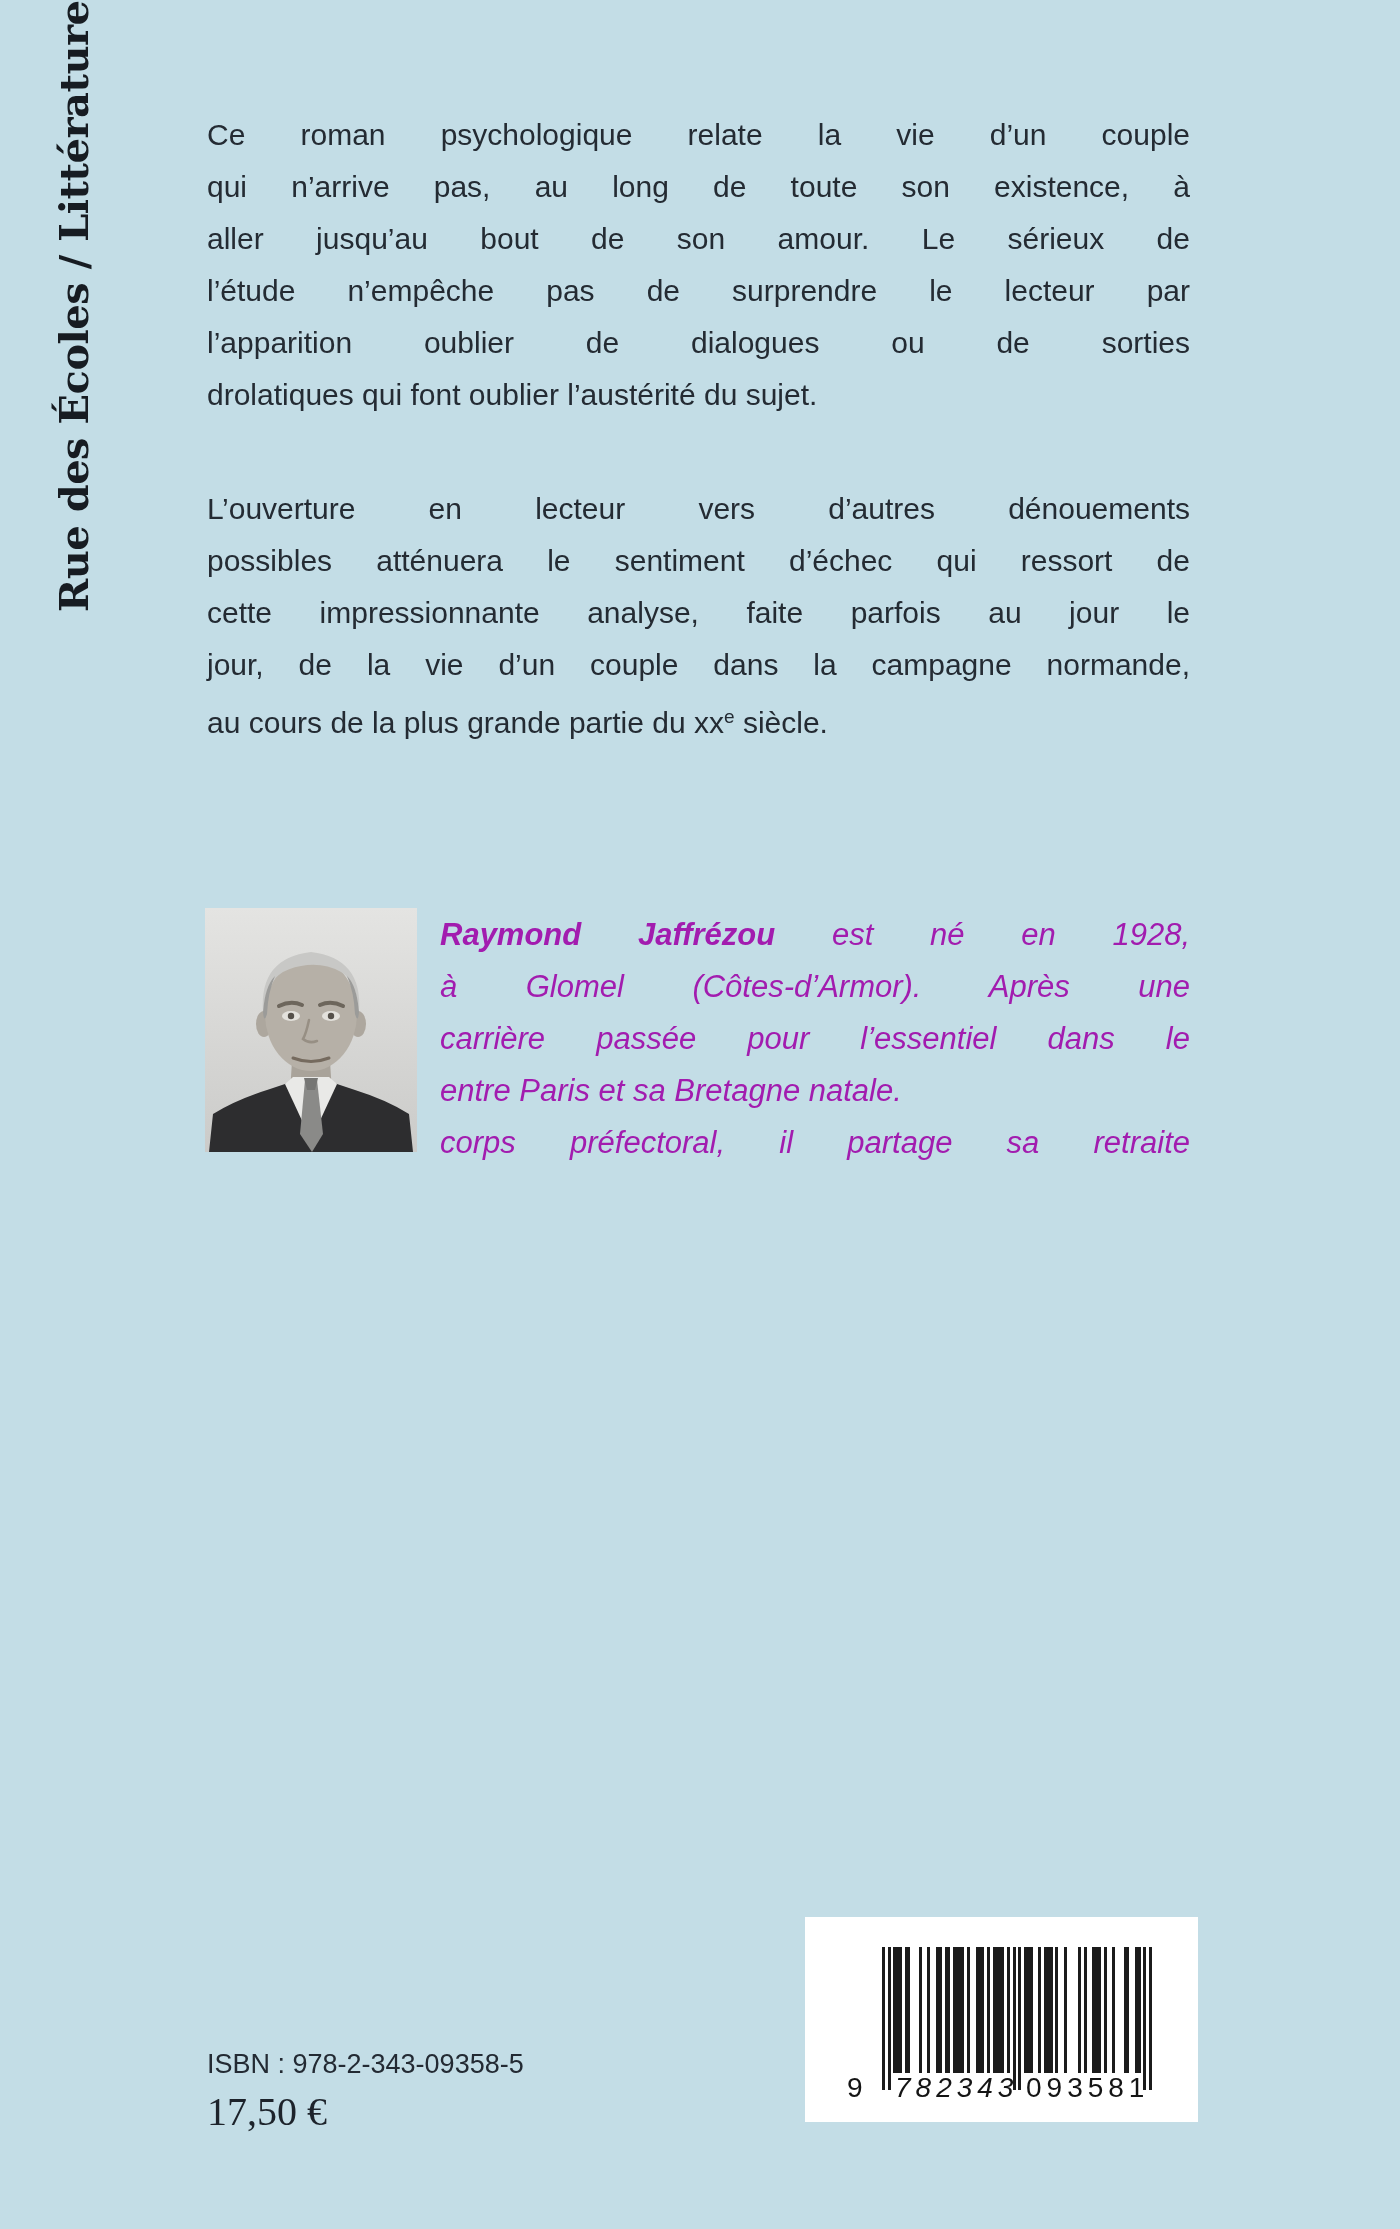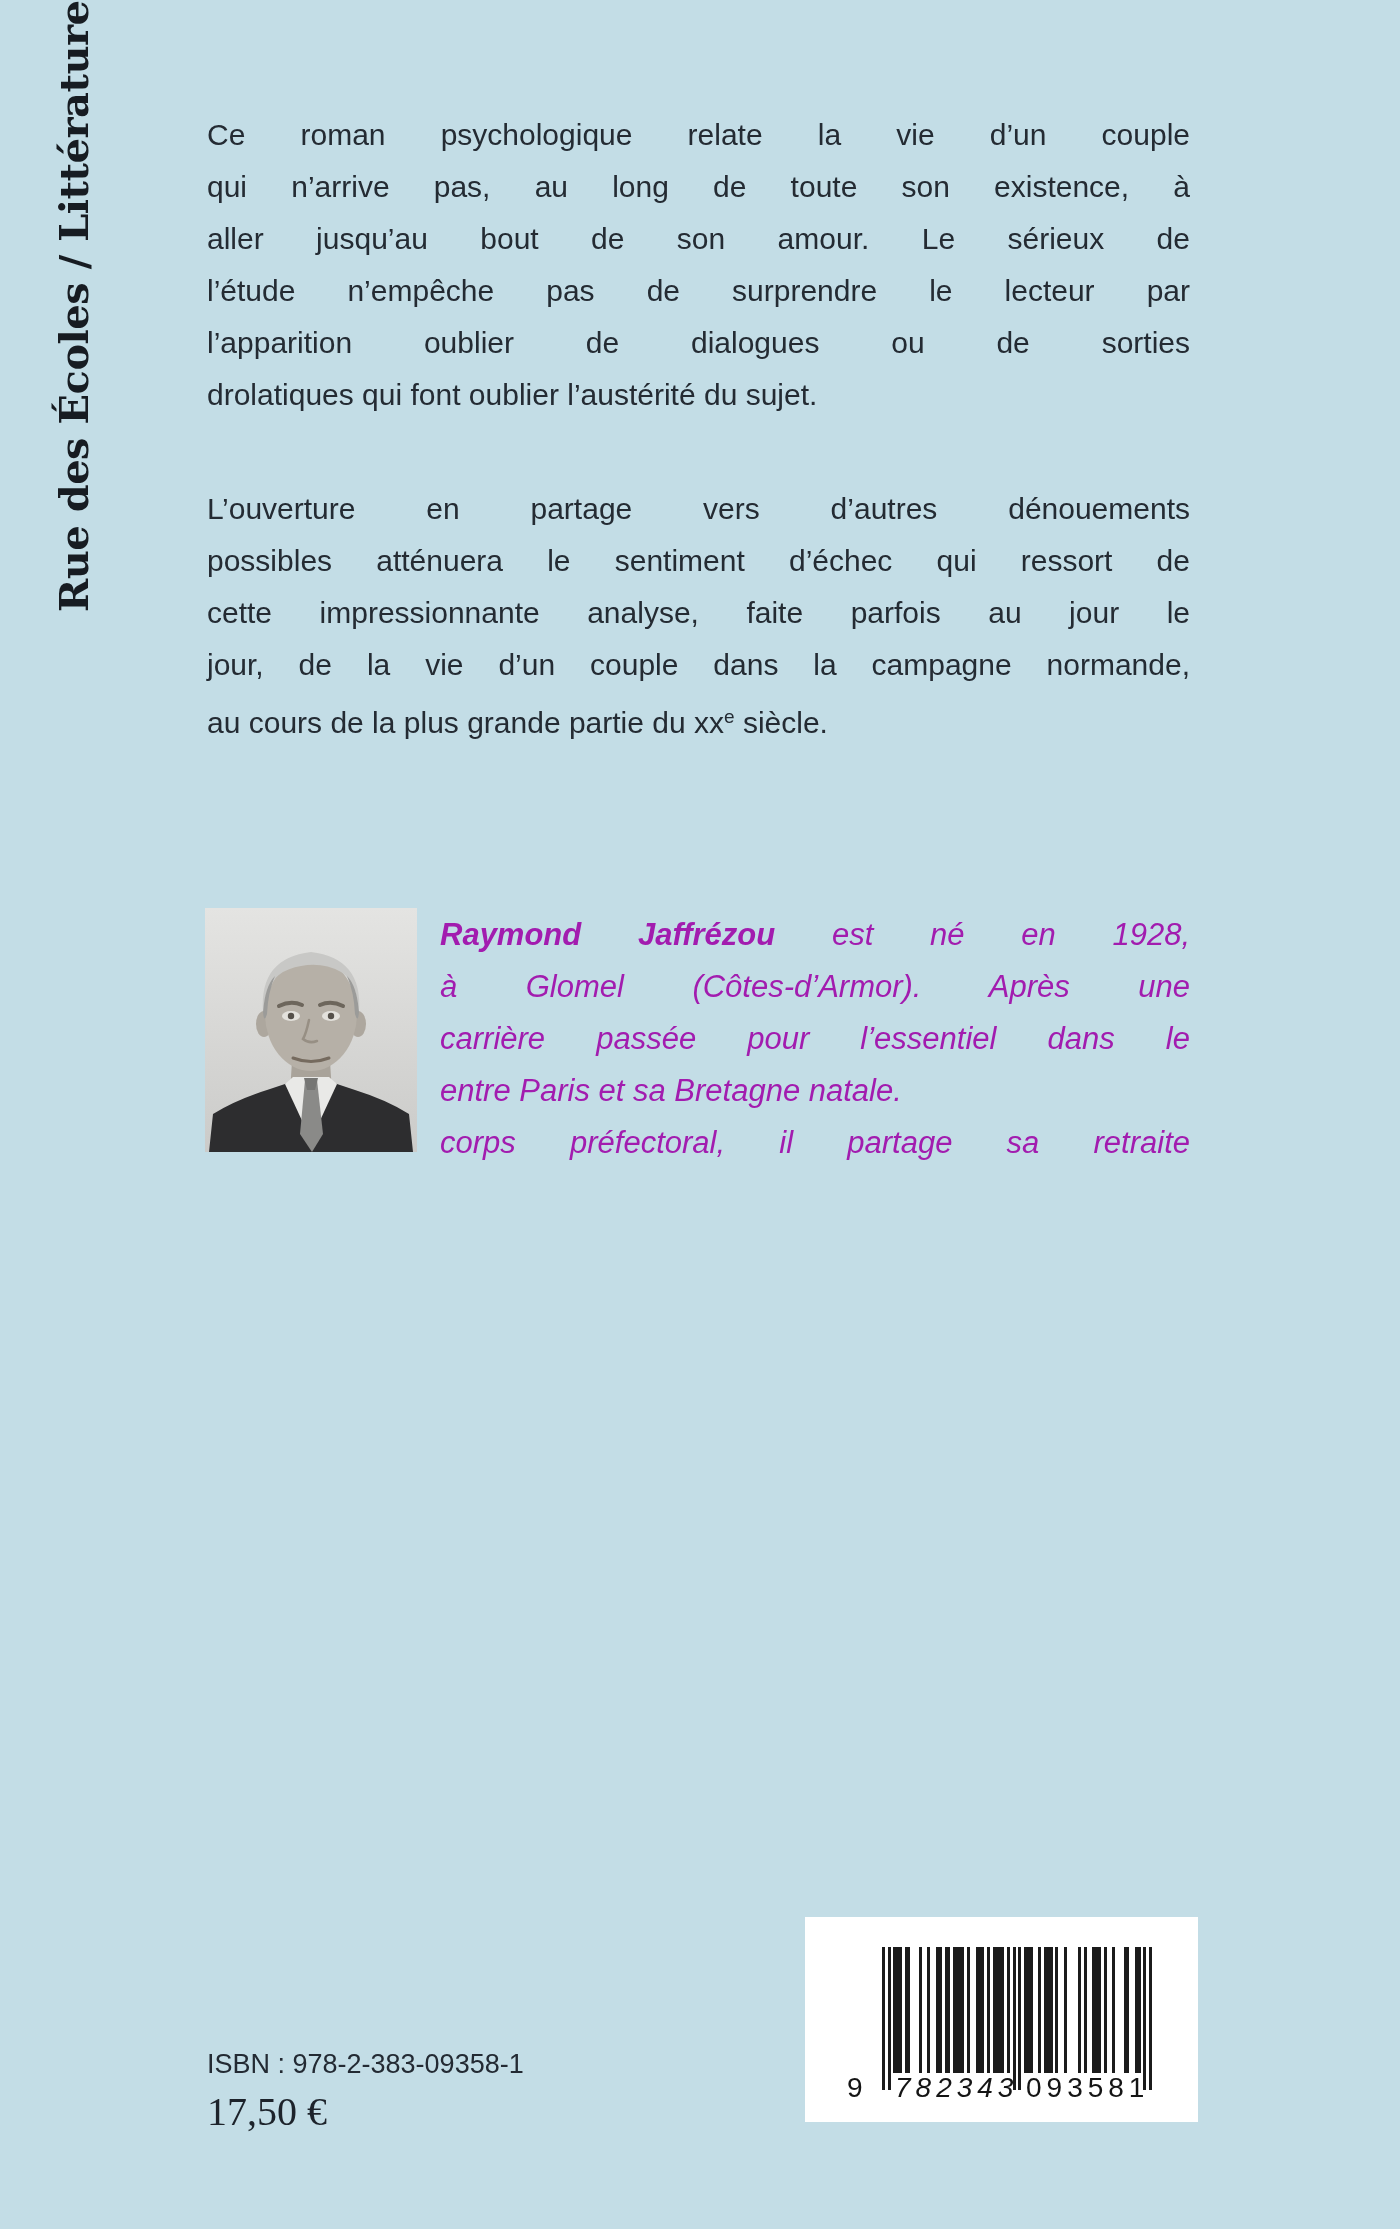--- a/index.html
+++ b/index.html
@@ -66,21 +66,21 @@
   <section class="synopsis">
     <div class="para">
       <div class="jline">Ce roman psychologique relate la vie d’un couple</div>
       <div class="jline">qui n’arrive pas, au long de toute son existence, à</div>
       <div class="jline">aller jusqu’au bout de son amour. Le sérieux de</div>
       <div class="jline">l’étude n’empêche pas de surprendre le lecteur par</div>
       <div class="jline">l’apparition oublier de dialogues ou de sorties</div>
       <div class="jline last">drolatiques qui font oublier l’austérité du sujet.</div>
     </div>
     <div class="para para2">
-      <div class="jline">L’ouverture en partage vers d’autres dénouements</div>
+      <div class="jline">L’ouverture en lecteur vers d’autres dénouements</div>
       <div class="jline">possibles atténuera le sentiment d’échec qui ressort de</div>
       <div class="jline">cette impressionnante analyse, faite parfois au jour le</div>
       <div class="jline">jour, de la vie d’un couple dans la campagne normande,</div>
       <div class="jline last">
         <span>au cours de la plus grande partie du xx</span><span class="sup">e</span><span> siècle.</span>
       </div>
     </div>
   </section>
 
   <svg class="photo" viewBox="0 0 212 244" xmlns="http://www.w3.org/2000/svg" role="img">
@@ -115,21 +115,21 @@
   <div class="bio">
     <div class="jline">
       <span class="bname">Raymond Jaffrézou</span><span> est né en 1928,</span>
     </div>
     <div class="jline">à Glomel (Côtes-d’Armor). Après une</div>
     <div class="jline">carrière passée pour l’essentiel dans le</div>
     <div class="jline last">entre Paris et sa Bretagne natale.</div>
     <div class="jline">corps préfectoral, il partage sa retraite</div>
   </div>
 
-  <div class="isbn">ISBN : 978-2-383-09358-1</div>
+  <div class="isbn">ISBN : 978-2-343-09358-5</div>
   <div class="price">17,50 €</div>
 
   <div class="barcode-box">
     <svg id="barcode-svg" width="270" height="143" viewBox="0 0 270 143" shape-rendering="crispEdges" xmlns="http://www.w3.org/2000/svg">
         <rect x="0.00" y="0" width="2.84" height="143" fill="#1b1b1b"></rect>
         <rect x="5.68" y="0" width="2.84" height="143" fill="#1b1b1b"></rect>
         <rect x="11.37" y="0" width="8.53" height="126" fill="#1b1b1b"></rect>
         <rect x="22.74" y="0" width="5.68" height="126" fill="#1b1b1b"></rect>
         <rect x="36.95" y="0" width="2.84" height="126" fill="#1b1b1b"></rect>
         <rect x="45.47" y="0" width="2.84" height="126" fill="#1b1b1b"></rect>

